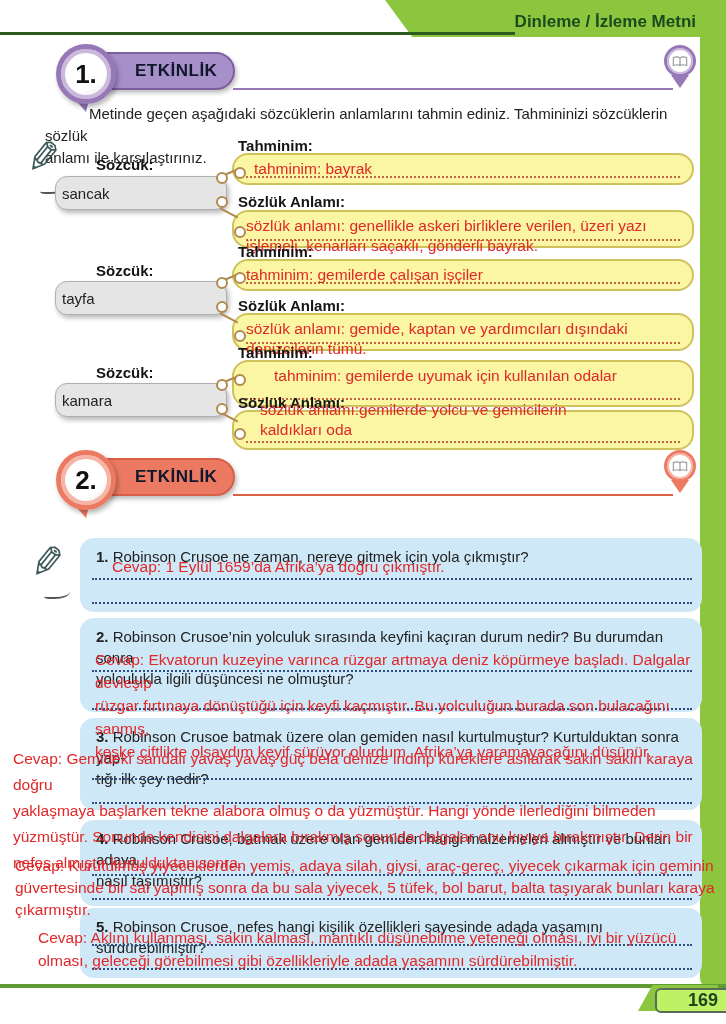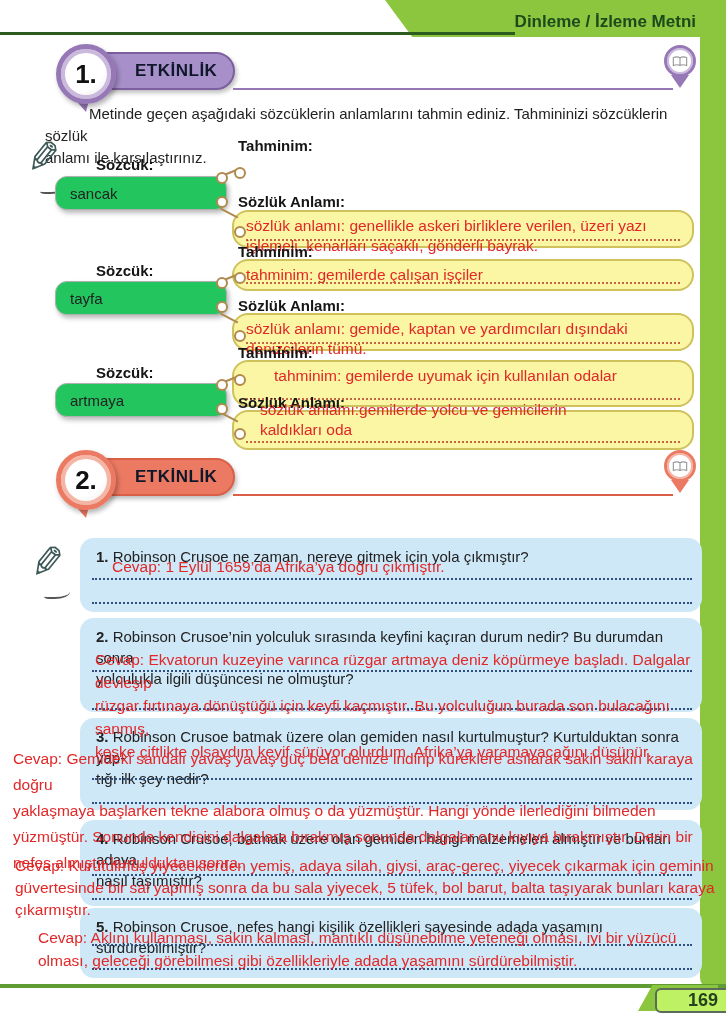--- a/index.html
+++ b/index.html
@@ -50,23 +50,23 @@
   .pin-tail{width:0;height:0;margin:-2px auto 0;border-left:9px solid transparent;border-right:9px solid transparent;}
   .pin.p1 .pin-tail{border-top:13px solid var(--purple);}
   .pin.p2 .pin-tail{border-top:13px solid var(--salmon);}
   
   .preline{white-space:pre-line;}
   .body-txt{font-size:15px;line-height:22px;color:var(--ink);}
   .bold{font-weight:bold;}
   .lbl{font-size:15px;font-weight:bold;color:#151515;}
   .redtxt{color:var(--red);font-size:15.5px;line-height:20px;z-index:3;}
   
-  .word-box{width:172px;height:34px;background:#22c55e;border:1.5px solid #b0b0b0;border-radius:12px;
+  .word-box{width:172px;height:34px;background:#e5e5e5;border:1.5px solid #b0b0b0;border-radius:12px;
             box-shadow:2px 3px 5px rgba(0,0,0,.28);display:flex;align-items:center;
-            padding-left:14px;box-sizing:border-box;font-size:15px;}
+            padding-left:6px;box-sizing:border-box;font-size:15px;}
   .ybox{left:232px;width:462px;background:var(--yellow-fill);border:2px solid var(--yellow-border);
         border-radius:16px;box-sizing:border-box;padding:4px 12px;overflow:visible;}
   .dots-red{position:absolute;left:12px;right:12px;bottom:5px;border-top:2px dotted rgba(185,65,45,.8);}
   .cdot{position:absolute;width:8px;height:8px;border:2px solid var(--tan);border-radius:50%;background:#fff;z-index:4;}
   .cline{position:absolute;width:20px;height:2px;background:var(--tan);z-index:3;}
   
   .qbox{left:80px;width:622px;background:var(--blue-fill);border-radius:14px;box-sizing:border-box;
         padding:8px 16px;}
   .dots-blue{position:absolute;left:92px;width:600px;border-top:2px dotted #2e4e7e;z-index:2;}
   .pencil{font-size:42px;color:#3d5858;transform:scaleX(-1) rotate(6deg);line-height:40px;z-index:2;}
@@ -101,20 +101,24 @@
   </div>
   <p class="abs body-txt preline" style="left:45px;top:103px;width:645px;text-indent:44px;margin:0;">Metinde geçen aşağıdaki sözcüklerin anlamlarını tahmin ediniz. Tahmininizi sözcüklerin sözlük
 anlamı ile karşılaştırınız.</p>
 
   <div class="abs pencil" style="left:26px;top:138px;">✎</div>
   <div class="abs pencil-swoosh" style="left:40px;top:182px;"></div>
 
   <div class="abs lbl" style="left:96px;top:156px;">Sözcük:</div>
   <div class="abs word-box" style="left:55px;top:176px;">sancak</div>
   <div class="abs lbl" style="left:238px;top:137px;">Tahminim:</div>
+  <div class="abs ybox" style="top:153px;height:32px;">
+    <div class="redtxt" style="padding-left:8px;">tahminim: bayrak</div>
+    <div class="dots-red"></div>
+  </div>
   <div class="abs lbl" style="left:238px;top:193px;">Sözlük Anlamı:</div>
   <div class="abs ybox" style="top:210px;height:38px;">
     <div class="redtxt preline">sözlük anlamı: genellikle askeri birliklere verilen, üzeri yazı
 işlemeli, kenarları saçaklı, gönderli bayrak.</div>
     <div class="dots-red"></div>
   </div>
   <div class="cdot" style="left:216px;top:172px;"></div>
   <div class="cdot" style="left:216px;top:196px;"></div>
   <div class="cdot" style="left:234px;top:167px;"></div>
   <div class="cdot" style="left:234px;top:226px;"></div>
@@ -135,21 +139,21 @@
     <div class="dots-red"></div>
   </div>
   <div class="cdot" style="left:216px;top:277px;"></div>
   <div class="cdot" style="left:216px;top:301px;"></div>
   <div class="cdot" style="left:234px;top:272px;"></div>
   <div class="cdot" style="left:234px;top:330px;"></div>
   <div class="cline" style="left:219px;top:277px;transform:rotate(-22deg);"></div>
   <div class="cline" style="left:219px;top:317px;transform:rotate(28deg);"></div>
 
   <div class="abs lbl" style="left:96px;top:364px;">Sözcük:</div>
-  <div class="abs word-box" style="left:55px;top:383px;">artmaya</div>
+  <div class="abs word-box" style="left:55px;top:383px;">kamara</div>
   <div class="abs lbl" style="left:238px;top:344px;">Tahminim:</div>
   <div class="abs ybox" style="top:360px;height:47px;">
     <div class="redtxt" style="padding-left:28px;">tahminim: gemilerde uyumak için kullanılan odalar</div>
     <div class="dots-red"></div>
   </div>
   <div class="abs lbl" style="left:238px;top:394px;">Sözlük Anlamı:</div>
   <div class="abs ybox" style="top:410px;height:40px;">
     <div class="redtxt preline" style="margin-top:-16px;padding-left:14px;">sözlük anlamı:gemilerde yolcu ve gemicilerin
 kaldıkları oda</div>
     <div class="dots-red"></div>

